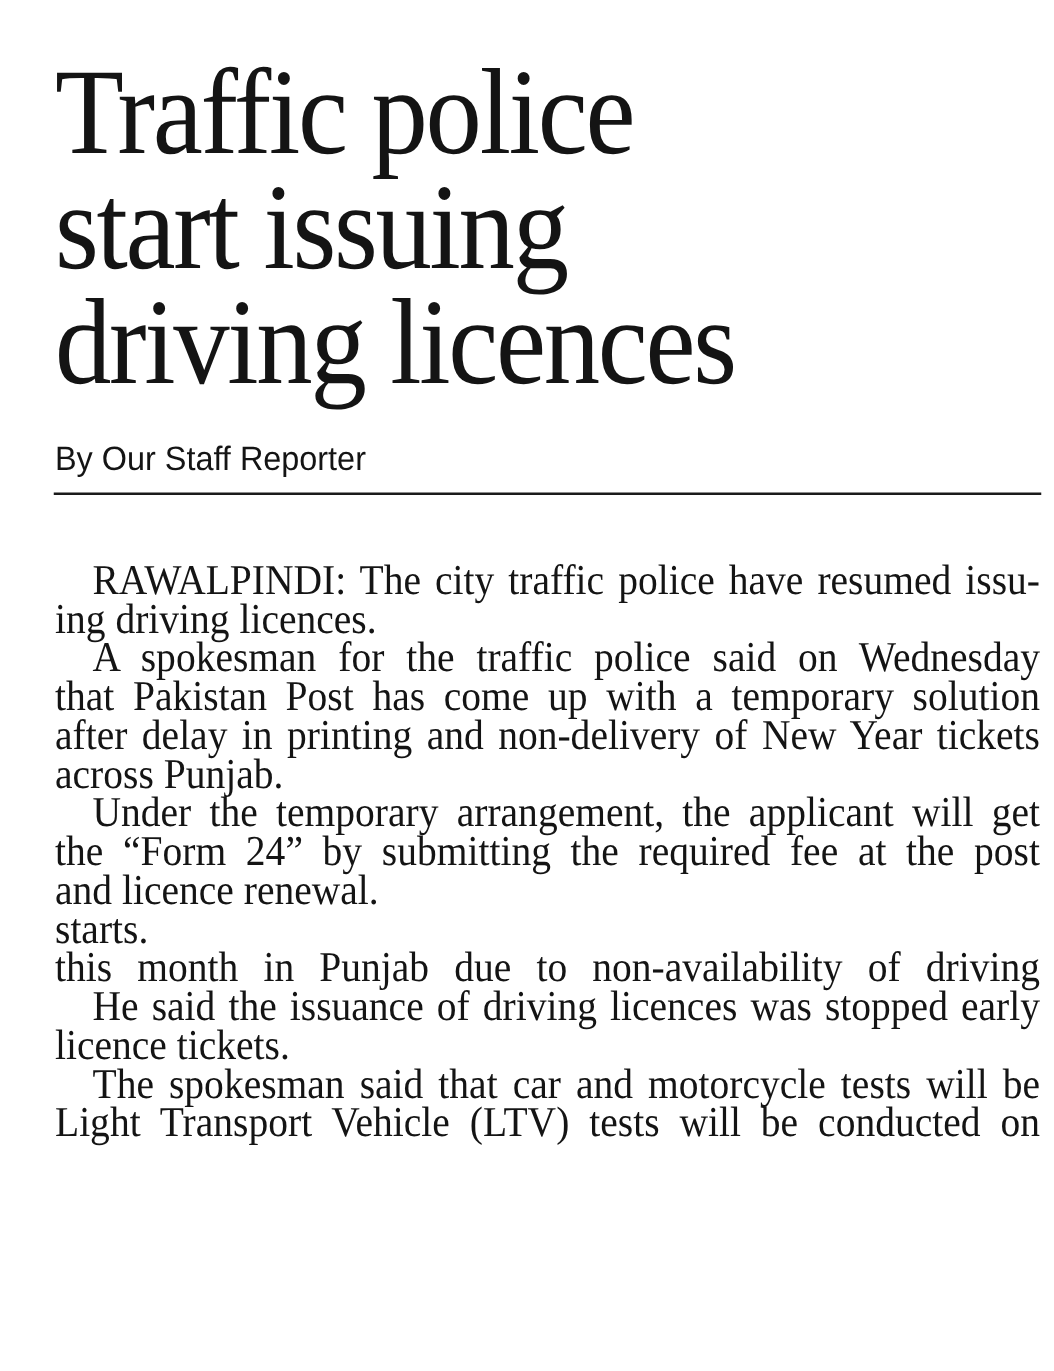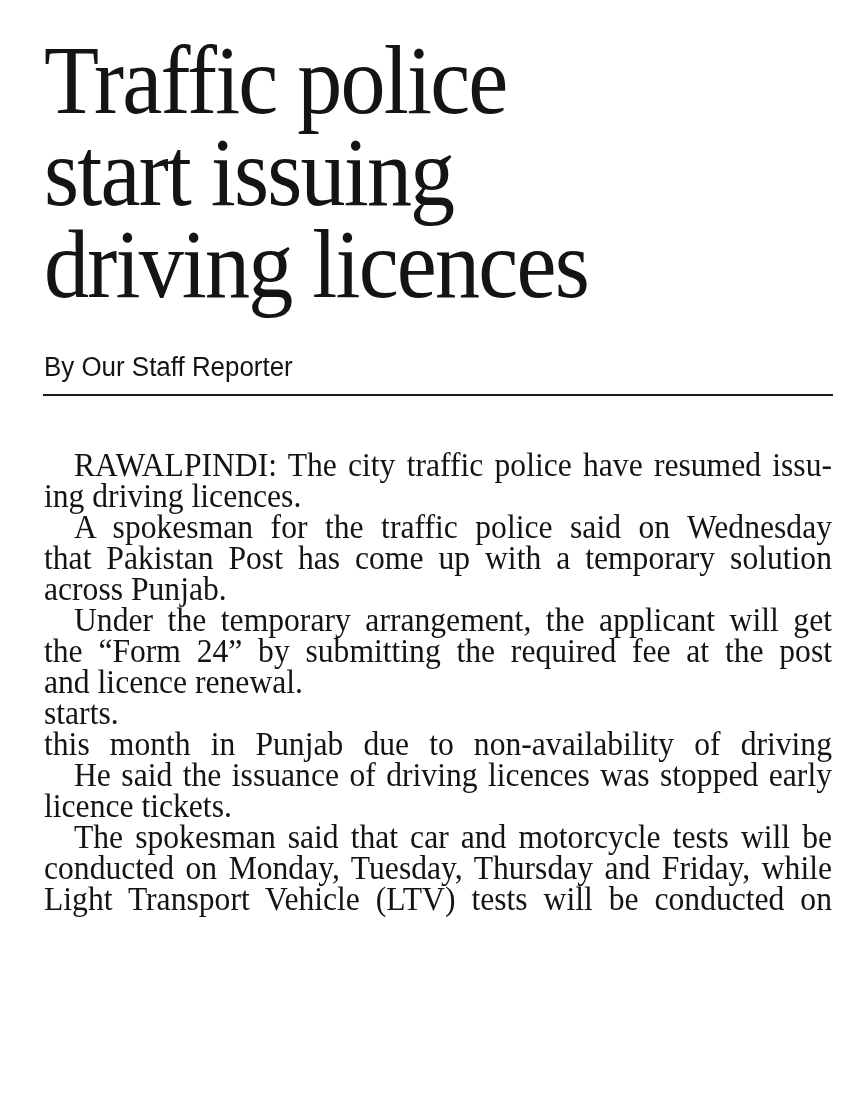--- a/index.html
+++ b/index.html
@@ -1,18 +1,18 @@
 <!DOCTYPE html>
 <html><head>
 <meta charset="utf-8">
 <style>
   html, body { margin: 0; padding: 0; background: #ffffff; }
   body { width: 843px; height: 1097px; position: relative; overflow: hidden; color: #111111; }
   .headline {
-    position: absolute; left: 44px; top: 34px; width: 780px;
+    position: absolute; left: 44px; top: 44px; width: 780px;
     font-family: "Liberation Serif", "DejaVu Serif", serif;
     font-size: 98px; line-height: 92px; letter-spacing: -2px;
     color: #141414; margin: 0; font-weight: normal;
   }
   .headline .hl-line { display: block; white-space: nowrap; transform: scaleX(0.92); transform-origin: left; }
   .byline {
     position: absolute; left: 44px; top: 352px;
     font-family: "Liberation Sans", "DejaVu Sans", sans-serif;
     font-size: 27px; color: #141414; white-space: nowrap;
     transform: scaleX(0.96); transform-origin: left;
@@ -57,20 +57,23 @@
       </div>
   </div>
 
   <div>
     <div class="line indent">
         <span class="line-inner">A spokesman for the traffic police said on Wednesday</span>
       </div>
     <div class="line">
         <span class="line-inner">that Pakistan Post has come up with a temporary solution</span>
       </div>
+    <div class="line">
+        <span class="line-inner">after delay in printing and non-delivery of New Year tickets</span>
+      </div>
     <div class="line last">
         <span class="line-inner">across Punjab.</span>
       </div>
   </div>
 
   <div>
     <div class="line indent">
         <span class="line-inner">Under the temporary arrangement, the applicant will get</span>
       </div>
     <div class="line">
@@ -97,19 +100,16 @@
     <div class="line last">
         <span class="line-inner">licence tickets.</span>
       </div>
   </div>
 
   <div>
     <div class="line indent">
         <span class="line-inner">The spokesman said that car and motorcycle tests will be</span>
       </div>
     <div class="line">
-        <span class="line-inner">conducted on Monday, Tuesday, Thursday and Friday, while</span>
-      </div>
-    <div class="line">
         <span class="line-inner">Light Transport Vehicle (LTV) tests will be conducted on</span>
       </div>
   </div>
 </div>
 
 </body></html>

